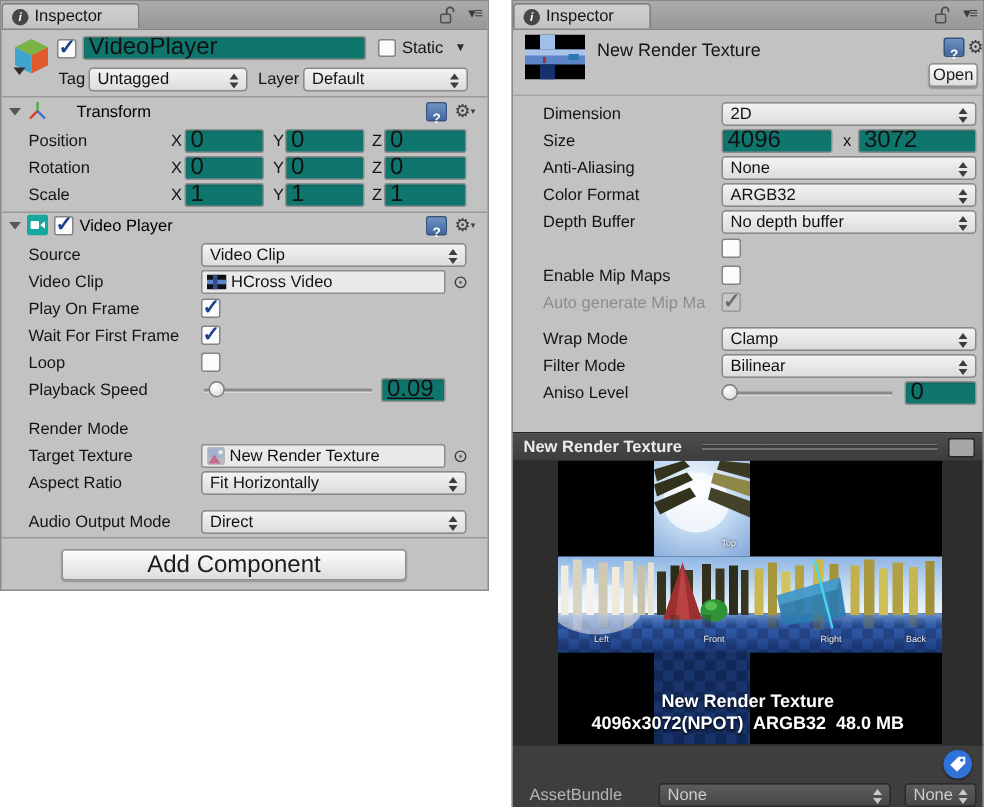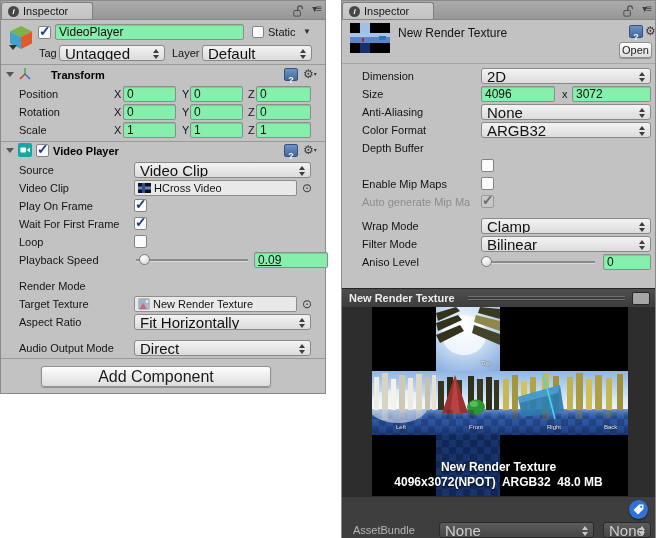--- a/index.html
+++ b/index.html
@@ -17,28 +17,28 @@
        font-size:11px;color:#151515;}
   .info-icon{width:11px;height:11px;border-radius:50%;background:#474747;color:#fff;
              display:flex;align-items:center;justify-content:center;flex:0 0 auto;}
   .info-icon::after{content:"i";font-size:8px;font-weight:bold;font-style:italic;}
   .panemenu{position:absolute;right:4px;top:2px;font-size:10px;color:#3a3a3a;letter-spacing:-1px;cursor:pointer;}
   .panemenu::after{content:"▾≡";}
   .lockwrap{position:absolute;right:22px;top:3px;cursor:pointer;}
 
   
   .lbl{position:absolute;font-size:11px;color:#141414;height:16px;line-height:16px;white-space:nowrap;}
-  .lbl.bold{font-weight:bold;color:#000;}
+  .lbl.bold{font-weight:normal;color:#000;}
   .lbl.dim{color:#8d8d8d;}
-  .tf{position:absolute;height:16px;box-sizing:border-box;background:#86efac;
-      border:1px solid #8d8d8d;border-radius:2px;font-size:12px;color:#111;padding:0 3px;
+  .tf{position:absolute;height:16px;box-sizing:border-box;background:#0f766e;
+      border:1px solid #8d8d8d;border-radius:2px;font-size:16px;color:#111;padding:0 3px;
       box-shadow:inset 0 1px 1px rgba(0,0,0,.14);font-family:"Liberation Sans",sans-serif;}
   input.tf{outline:none;}
   .dd{position:absolute;height:16px;box-sizing:border-box;background:linear-gradient(#f3f3f3,#dcdcdc);
-      border:1px solid #898989;border-radius:3px;font-size:15px;color:#111;
+      border:1px solid #898989;border-radius:3px;font-size:11px;color:#111;
       display:flex;align-items:center;padding:0 16px 0 5px;white-space:nowrap;overflow:hidden;cursor:pointer;}
   .arrows{position:absolute;right:4px;top:3px;width:7px;height:10px;}
   .arrows::before{content:"";position:absolute;top:0;left:0;
      border-left:3.5px solid transparent;border-right:3.5px solid transparent;border-bottom:4px solid #3d3d3d;}
   .arrows::after{content:"";position:absolute;bottom:0;left:0;
      border-left:3.5px solid transparent;border-right:3.5px solid transparent;border-top:4px solid #3d3d3d;}
   .arrows.light::before{border-bottom-color:#c9c9c9;}
   .arrows.light::after{border-top-color:#c9c9c9;}
   .objf{position:absolute;height:16px;box-sizing:border-box;background:#e9e9e9;
         border:1px solid #8d8d8d;border-radius:2px;font-size:11px;color:#111;
@@ -211,21 +211,21 @@
   <span class="cb checked" style="left:133px;top:216px"></span>
 
   <span class="lbl" style="left:18px;top:233px">Loop</span>
   <span class="cb" style="left:133px;top:234px"></span>
 
   <span class="lbl" style="left:18px;top:251px">Playback Speed</span>
   <div class="slider" style="left:135px;top:251px;width:112px">
     <span class="track"></span>
     <span class="knob" style="left:3px"></span>
   </div>
-  <input class="tf" style="left: 253px; top: 251px; width: 74px; text-decoration: underline;" value="0.09">
+  <input class="tf" style="left: 253px; top: 251px; width: 43px; text-decoration: underline;" value="0.09">
 
   <span class="lbl" style="left:18px;top:277px">Render Mode</span>
 
   <span class="lbl" style="left:18px;top:295px">Target Texture</span>
   <div class="objf" style="left:133px;top:295px;width:163px">
     <svg width="12" height="12">
         <rect width="12" height="12" rx="2" fill="#b9b9c2"></rect>
         <rect x="1" y="1" width="10" height="6" fill="#9db4cc"></rect>
         <polygon points="1,11 5,5 9,11" fill="#c76a8a"></polygon>
         <circle cx="9" cy="3.5" r="1.5" fill="#efe9df"></circle>
@@ -300,20 +300,24 @@
       <span class="arrows"></span>
   </div>
 
   <span class="lbl" style="left:20px;top:121px">Color Format</span>
   <div class="dd" style="left:139px;top:121px;width:170px">
     <span>ARGB32</span>
       <span class="arrows"></span>
   </div>
 
   <span class="lbl" style="left:20px;top:139px">Depth Buffer</span>
+  <div class="dd" style="left:139px;top:139px;width:170px">
+    <span>No depth buffer</span>
+      <span class="arrows"></span>
+  </div>
 
   <span class="cb" style="left:139px;top:158px"></span>
 
   <span class="lbl" style="left:20px;top:175px">Enable Mip Maps</span>
   <span class="cb" style="left:139px;top:176px"></span>
 
   <span class="lbl dim" style="left:20px;top:193px">Auto generate Mip Ma</span>
   <span class="cb checked disabled" style="left:139px;top:194px"></span>
 
   <span class="lbl" style="left:20px;top:217px">Wrap Mode</span>

